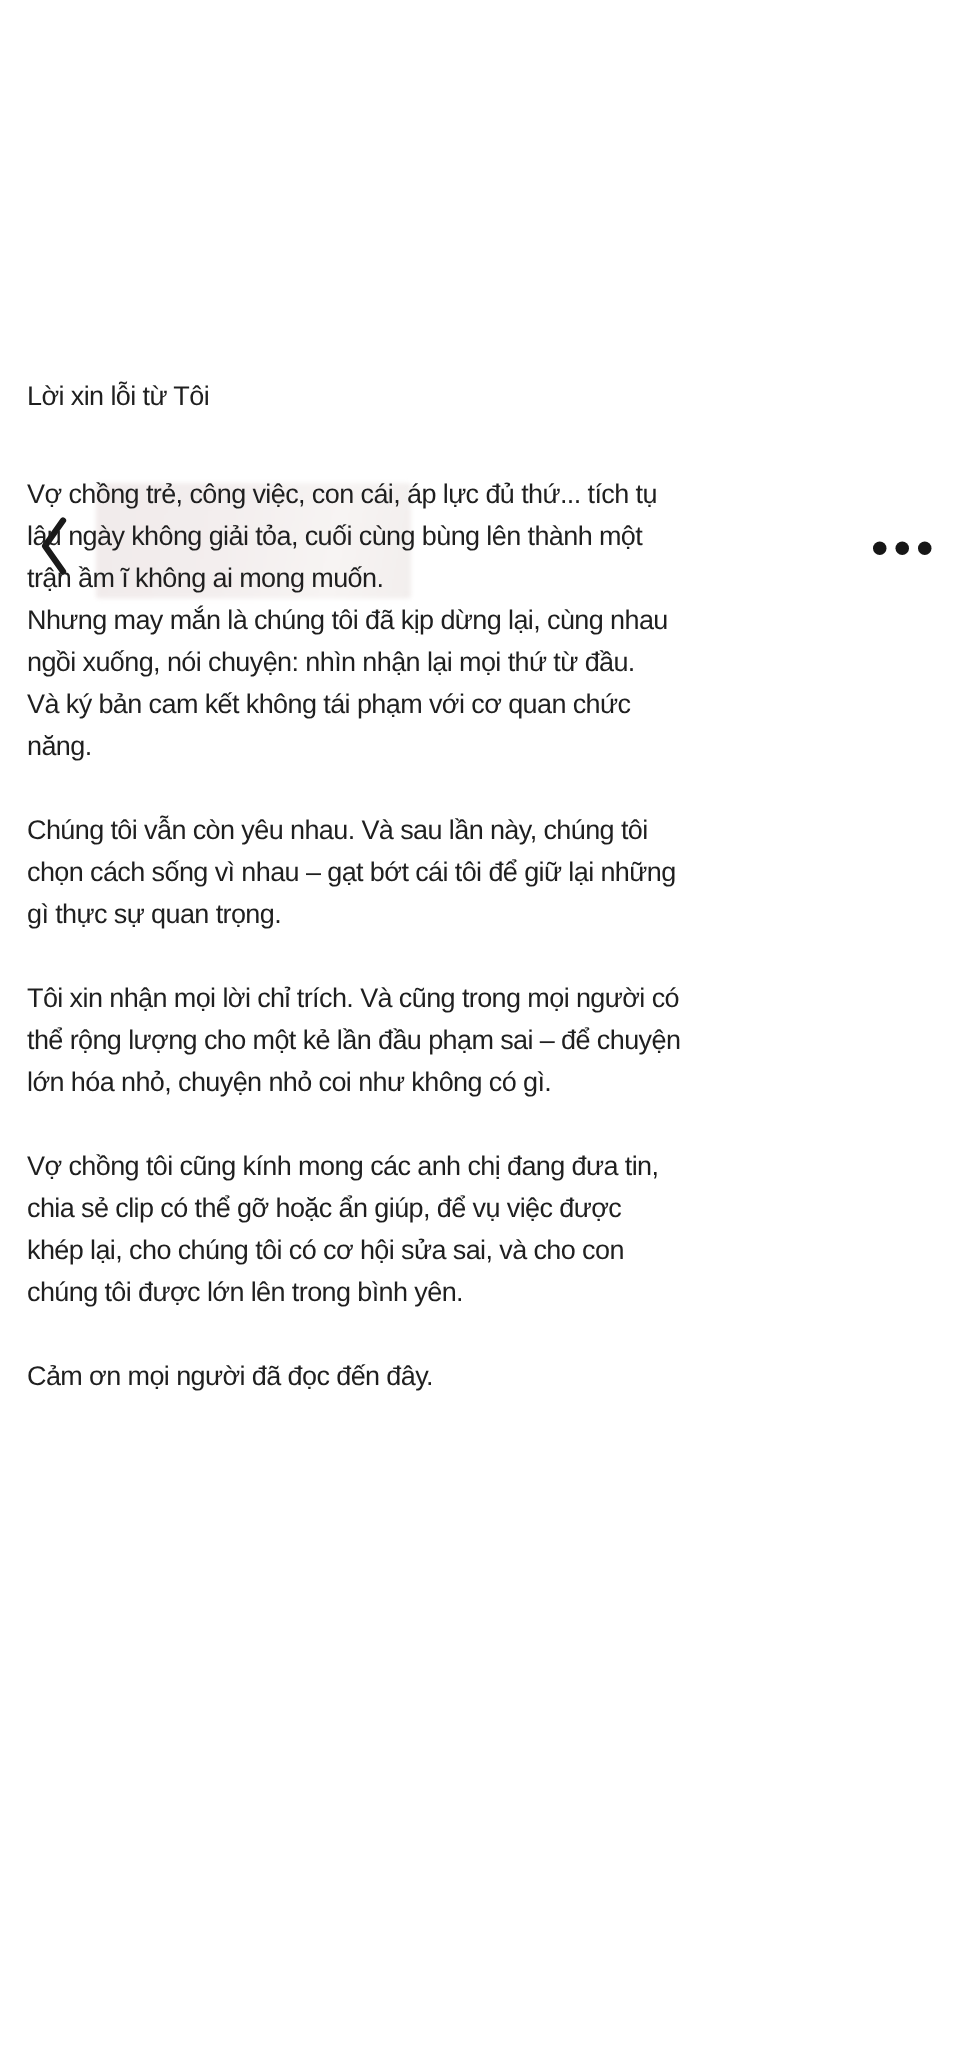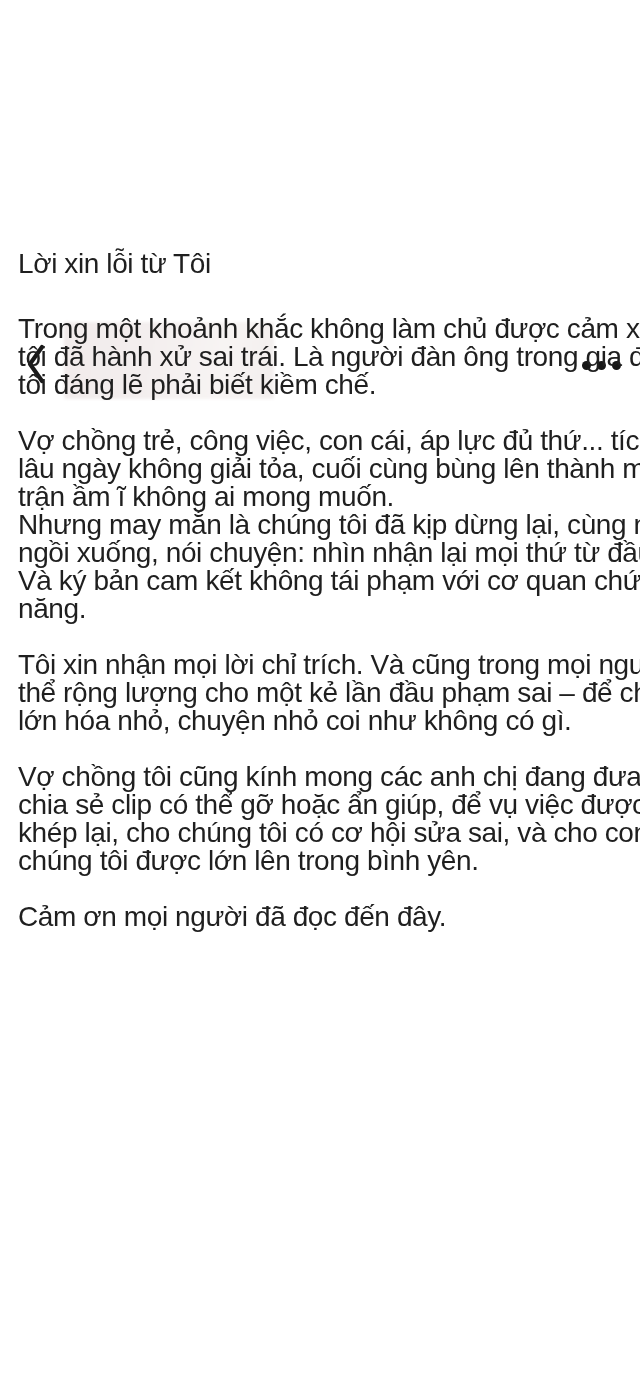--- a/index.html
+++ b/index.html
@@ -53,21 +53,21 @@
     display: block;
   }
 
   
   .content {
     position: absolute;
     left: 18px; top: 250px;
     width: 604px;
   }
   .content p {
-    font-size: 28px;
+    font-size: 18px;
     line-height: 28px;
     letter-spacing: -0.4px;
     color: #1f1f1f;
     white-space: pre;
     margin: 0 0 28px 0;
   }
   .content p.title { margin-bottom: 37px; }
 </style>
 </head>
 <body>
@@ -89,30 +89,30 @@
         <i></i>
         <i></i>
         <i></i>
       </span>
     </button>
 
   </div>
 
   <div class="content">
     <p class="title">Lời xin lỗi từ Tôi</p>
-    <p class="para">Trong một khoảnh khắc không làm chủ được cảm xúc,
-tôi đã hành xử sai trái. Là người đàn ông trong gia đình,
-tôi đáng lẽ phải biết kiềm chế.</p>
     <p class="para">Vợ chồng trẻ, công việc, con cái, áp lực đủ thứ... tích tụ
 lâu ngày không giải tỏa, cuối cùng bùng lên thành một
 trận ầm ĩ không ai mong muốn.
 Nhưng may mắn là chúng tôi đã kịp dừng lại, cùng nhau
 ngồi xuống, nói chuyện: nhìn nhận lại mọi thứ từ đầu.
 Và ký bản cam kết không tái phạm với cơ quan chức
 năng.</p>
+    <p class="para">Chúng tôi vẫn còn yêu nhau. Và sau lần này, chúng tôi
+chọn cách sống vì nhau – gạt bớt cái tôi để giữ lại những
+gì thực sự quan trọng.</p>
     <p class="para">Tôi xin nhận mọi lời chỉ trích. Và cũng trong mọi người có
 thể rộng lượng cho một kẻ lần đầu phạm sai – để chuyện
 lớn hóa nhỏ, chuyện nhỏ coi như không có gì.</p>
     <p class="para">Vợ chồng tôi cũng kính mong các anh chị đang đưa tin,
 chia sẻ clip có thể gỡ hoặc ẩn giúp, để vụ việc được
 khép lại, cho chúng tôi có cơ hội sửa sai, và cho con
 chúng tôi được lớn lên trong bình yên.</p>
     <p class="para">Cảm ơn mọi người đã đọc đến đây.</p>
   </div>
 

